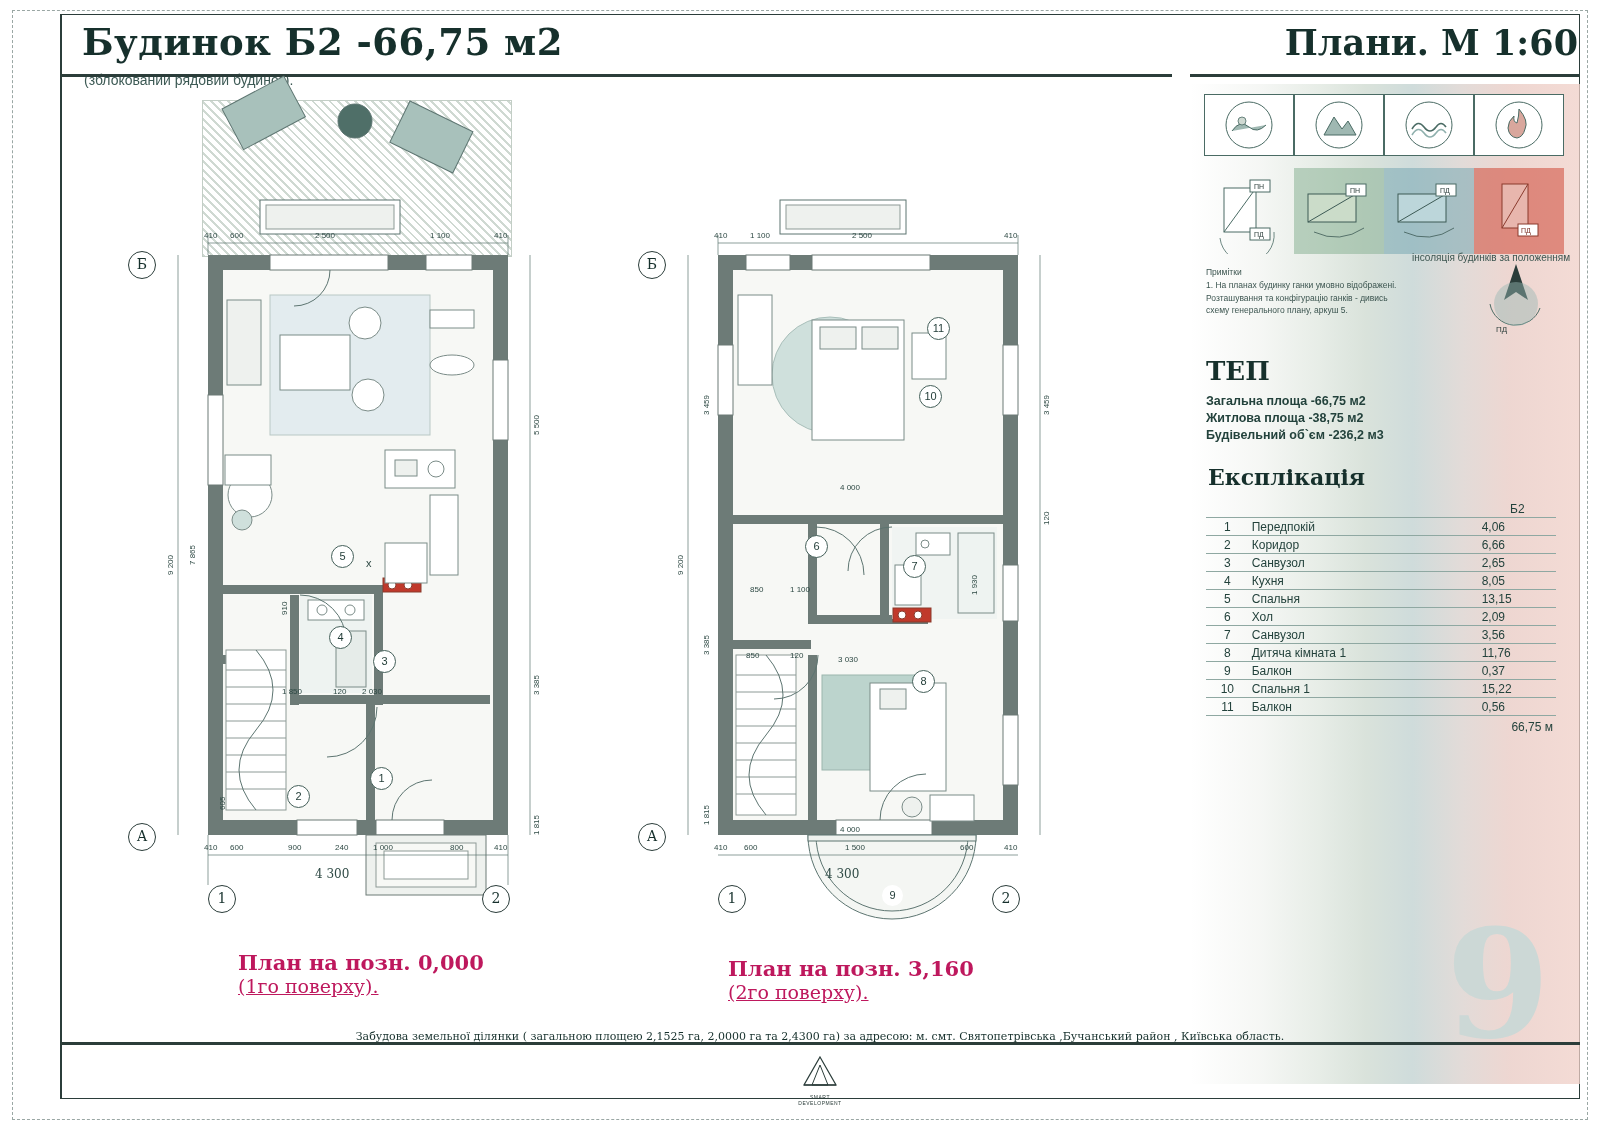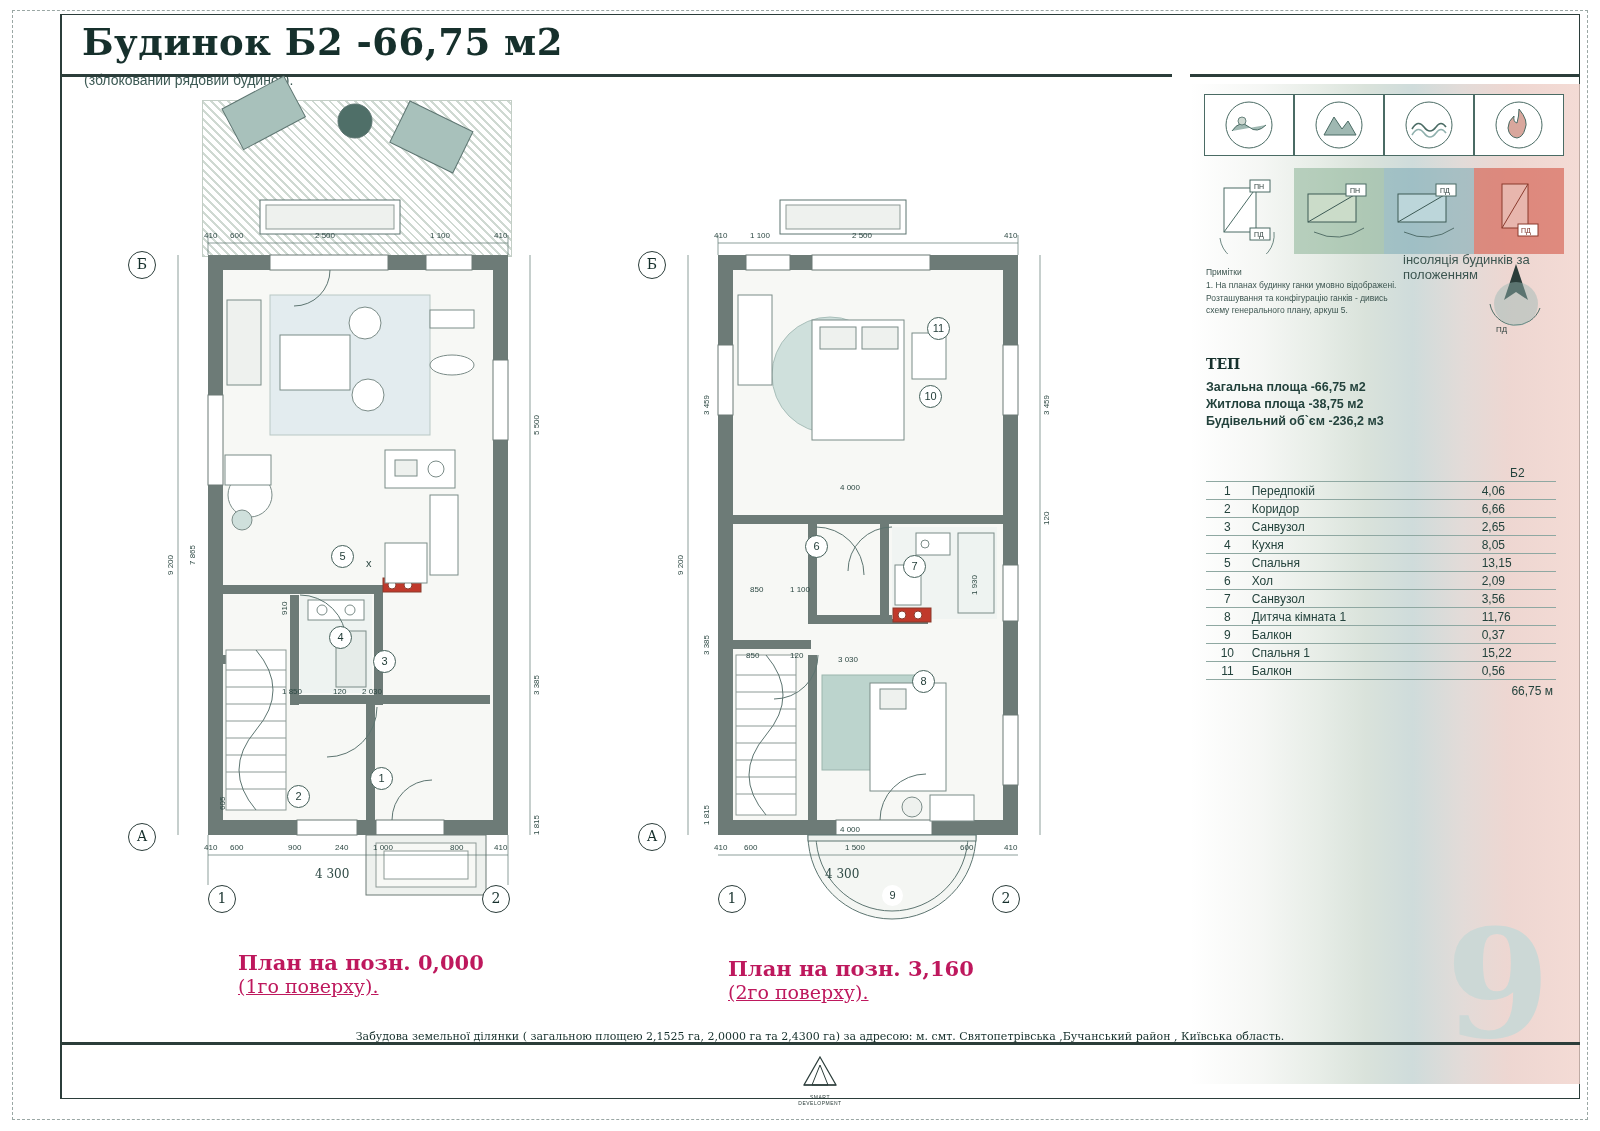--- a/index.html
+++ b/index.html
@@ -26,25 +26,25 @@
   .legend-row{position:absolute;left:14px;top:10px;width:362px;height:62px;display:flex;gap:0;}
   .legend-cell{width:90px;height:62px;border:1px solid #4a6b64;box-sizing:border-box;background:#fff;display:flex;align-items:center;justify-content:center;}
   .legend-cell svg{display:block;}
   .doorrow{position:absolute;left:14px;top:84px;width:362px;height:86px;display:flex;}
   .doorcell{width:90px;height:86px;position:relative;}
   .doorcell.g1{background:transparent;}
   .doorcell.g2{background:rgba(139,178,150,.55);}
   .doorcell.g3{background:rgba(120,168,178,.55);}
   .doorcell.g4{background:rgba(212,96,80,.65);}
   .notes{position:absolute;left:16px;top:182px;width:200px;font-size:8.5px;line-height:1.5;color:#3c5550;}
-  .insol{position:absolute;left:213px;top:168px;font-size:13px;color:#3c5550;}
+  .insol{position:absolute;left:222px;top:168px;font-size:10px;color:#3c5550;text-align:right;}
   .compass{position:absolute;left:286px;top:176px;width:76px;height:78px;}
 
   .tep{position:absolute;left:16px;top:272px;width:330px;}
-  .tep h2{margin:0 0 8px 0;font-family:"DejaVu Serif",serif;font-size:14px;font-weight:bold;color:#16302c;}
+  .tep h2{margin:0 0 8px 0;font-family:"DejaVu Serif",serif;font-size:26px;font-weight:bold;color:#16302c;}
   .tep .line{font-size:12.5px;font-weight:bold;color:#23423c;margin:3px 0;}
 
   .expl{position:absolute;left:16px;top:380px;width:360px;}
   .expl h2{margin:0 0 10px 2px;font-family:"DejaVu Serif",serif;font-size:22px;font-weight:bold;color:#16302c;}
   table.exp{border-collapse:collapse;width:350px;font-size:12px;color:#23423c;}
   table.exp td{padding:1.5px 3px;border-bottom:1px solid #8fa8a2;}
   table.exp td.num{width:36px;text-align:center;}
   table.exp td.nm{width:220px;}
   table.exp td.ar{width:70px;}
   table.exp tr.head td{border-bottom:1px solid #8fa8a2;text-align:center;}
@@ -76,20 +76,21 @@
 </head>
 <body>
 
 <div class="sheet">
 
   <div class="dashed-frame"></div>
   <div class="solid-frame"></div>
 
   <div class="title">Будинок Б2 -66,75 м2</div>
   <div class="subtitle">(зблокований рядовий будинок).</div>
+  <div class="scale">Плани. М 1:60</div>
   <div class="hdr-rule"></div>
   <div class="hdr-rule2"></div>
 
   <div class="rightcol">
     <div class="grad"></div>
 
     <div class="legend-row">
       <div class="legend-cell">
         <svg width="54" height="52" viewBox="0 0 54 52">
           <circle cx="27" cy="26" r="23" fill="none" stroke="#4a6b64" stroke-width="1"></circle>
@@ -175,20 +176,21 @@
     </div>
 
     <div class="tep">
       <h2>ТЕП</h2>
       <div class="line">Загальна площа -66,75 м2</div>
       <div class="line">Житлова площа -38,75 м2</div>
       <div class="line">Будівельний об`єм  -236,2 м3</div>
     </div>
 
     <div class="expl">
+      <h2>Експлікація</h2>
       <table class="exp">
         <tbody>
             <tr class="head">
           <td class="num"></td>
           <td class="nm"></td>
           <td class="ar">Б2</td>
         </tr>
         <tr>
               <td class="num">1</td>
               <td class="nm">Передпокій</td>

